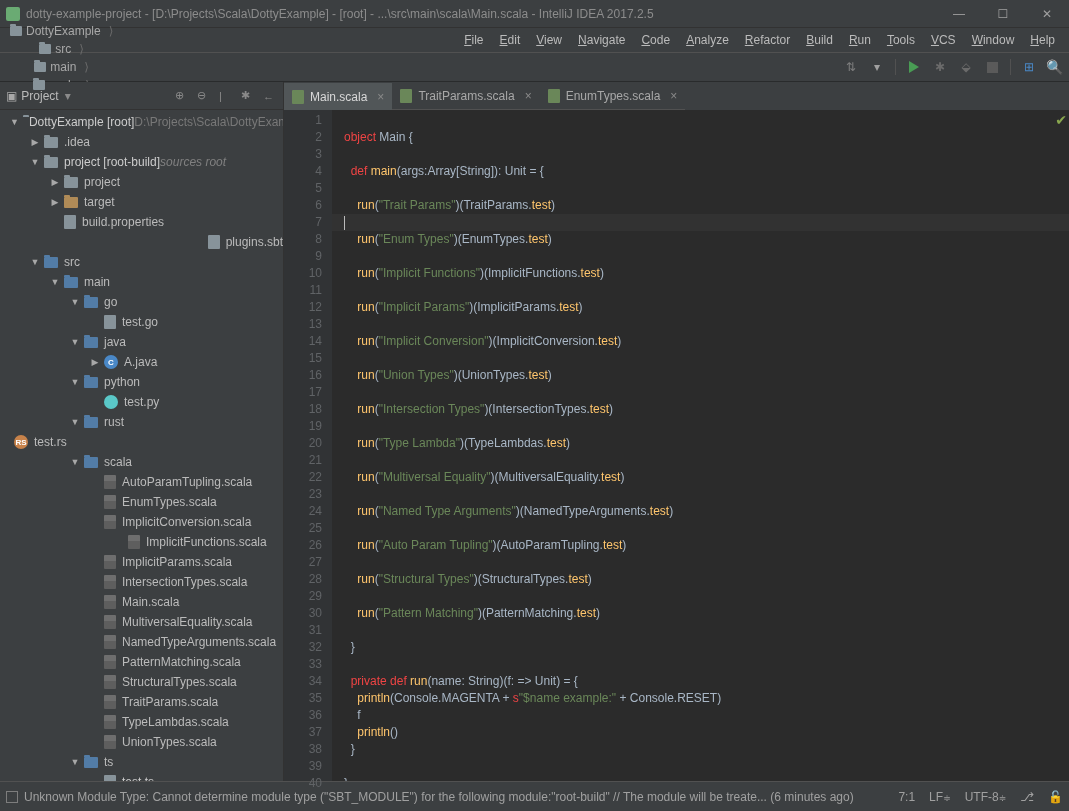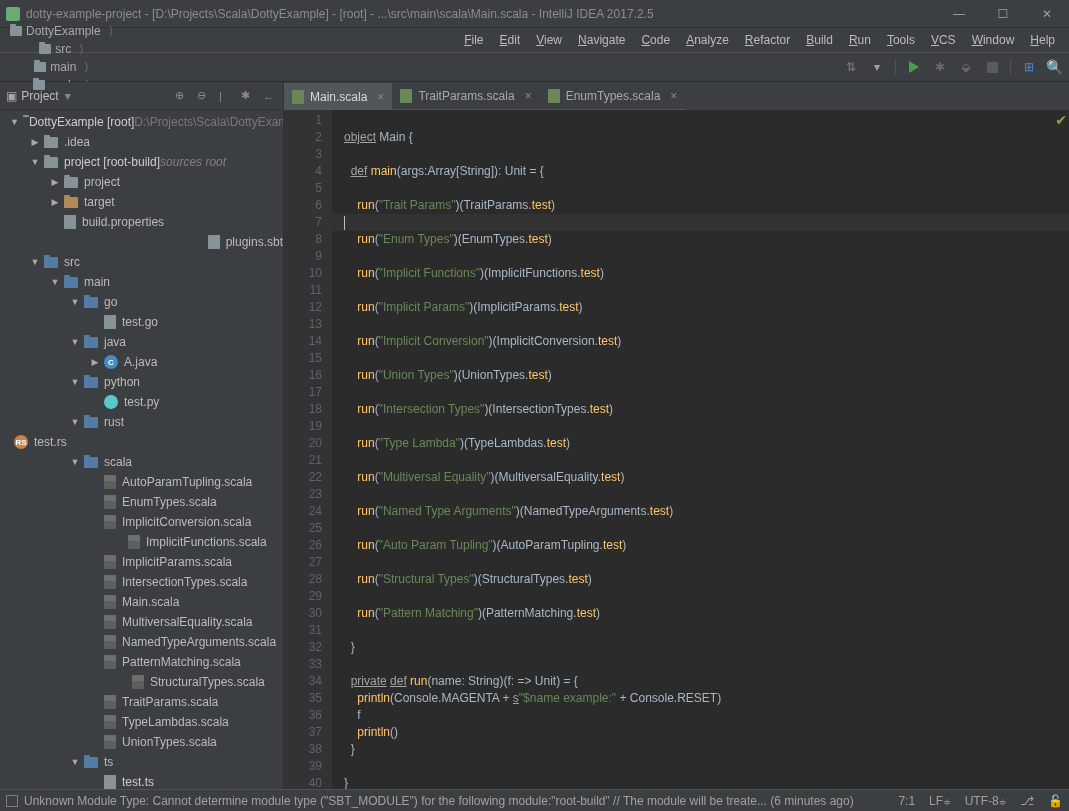--- a/index.html
+++ b/index.html
@@ -55,25 +55,25 @@
 .tab.active{ background:#515658; color:#d8d8d8; border-bottom:1px solid #515658; border-top:1px solid #515658;}
 .tab .tab-icon{ width:12px; height:14px; background:#6a8759; border-radius:1px;}
 .tab .close{ color:#8a8a8a; cursor:pointer; margin-left:4px;}
 .editor { flex:1; display:flex; background:#2b2b2b; min-height:0; position:relative;}
 .gutter { width:48px; background:#313335; text-align:right; padding-right:10px; padding-top:2px; color:#606366; font-family:Consolas,monospace; font-size:12px; line-height:17px; }
 .gutter div{height:17px;}
 .code { flex:1; padding-top:2px; padding-left:12px; font-family:Consolas,"Courier New",monospace; font-size:12px; line-height:17px; color:#a9b7c6; position:relative; overflow:hidden;}
 .code .line{height:17px; white-space:pre;}
 .code .line.hl{ background:#323232; margin-left:-12px; padding-left:12px; }
 .caret{display:inline-block;width:1px;height:14px;background:#bbbbbb;vertical-align:middle;}
-.kw{color:#a3a3a3;text-decoration:underline;}
+.kw{color:#ef4444;}
 .str{color:#6a8759;}
 .fn{color:#ffc66d;}
 .editor-marker{position:absolute; right:2px; top:2px; color:#89a74f; font-size:14px;}
-.statusbar{ height:22px; background:#3c3f41; border-top:1px solid #515151; display:flex; align-items:center; justify-content:space-between; padding:0 6px; }
+.statusbar{ height:30px; background:#3c3f41; border-top:1px solid #515151; display:flex; align-items:center; justify-content:space-between; padding:0 6px; }
 .status-left{ display:flex; align-items:center; gap:6px; color:#a0a0a0; overflow:hidden; white-space:nowrap; }
 .status-left .sq{width:12px;height:12px;border:1px solid #7d7d7d;}
 .status-right{ display:flex; align-items:center; gap:14px; color:#a0a0a0; }
 .run-icon{color:#5f9e5f;}
 .play-icon{width:0;height:0;border-left:10px solid #499c54;border-top:6px solid transparent;border-bottom:6px solid transparent;}
 .stop-icon{width:11px;height:11px;background:#5a5a5a;}
 .icon-btn{width:16px;height:16px;display:flex;align-items:center;justify-content:center;}
 </style>
 </head>
 <body>
@@ -304,21 +304,21 @@
         <div class="tree-row" style="padding-left: 90px;">
           <span class="tw-arrow"></span>
           <span class="tree-icon-file scala" style="margin-left: 4px;"></span>
           <span class="tree-label">NamedTypeArguments.scala</span>
         </div>
         <div class="tree-row" style="padding-left: 90px;">
           <span class="tw-arrow"></span>
           <span class="tree-icon-file scala" style="margin-left: 4px;"></span>
           <span class="tree-label">PatternMatching.scala</span>
         </div>
-        <div class="tree-row" style="padding-left: 118px;">
+        <div class="tree-row" style="padding-left: 90px;">
           <span class="tw-arrow"></span>
           <span class="tree-icon-file scala" style="margin-left: 4px;"></span>
           <span class="tree-label">StructuralTypes.scala</span>
         </div>
         <div class="tree-row" style="padding-left: 90px;">
           <span class="tw-arrow"></span>
           <span class="tree-icon-file scala" style="margin-left: 4px;"></span>
           <span class="tree-label">TraitParams.scala</span>
         </div>
         <div class="tree-row" style="padding-left: 90px;">

